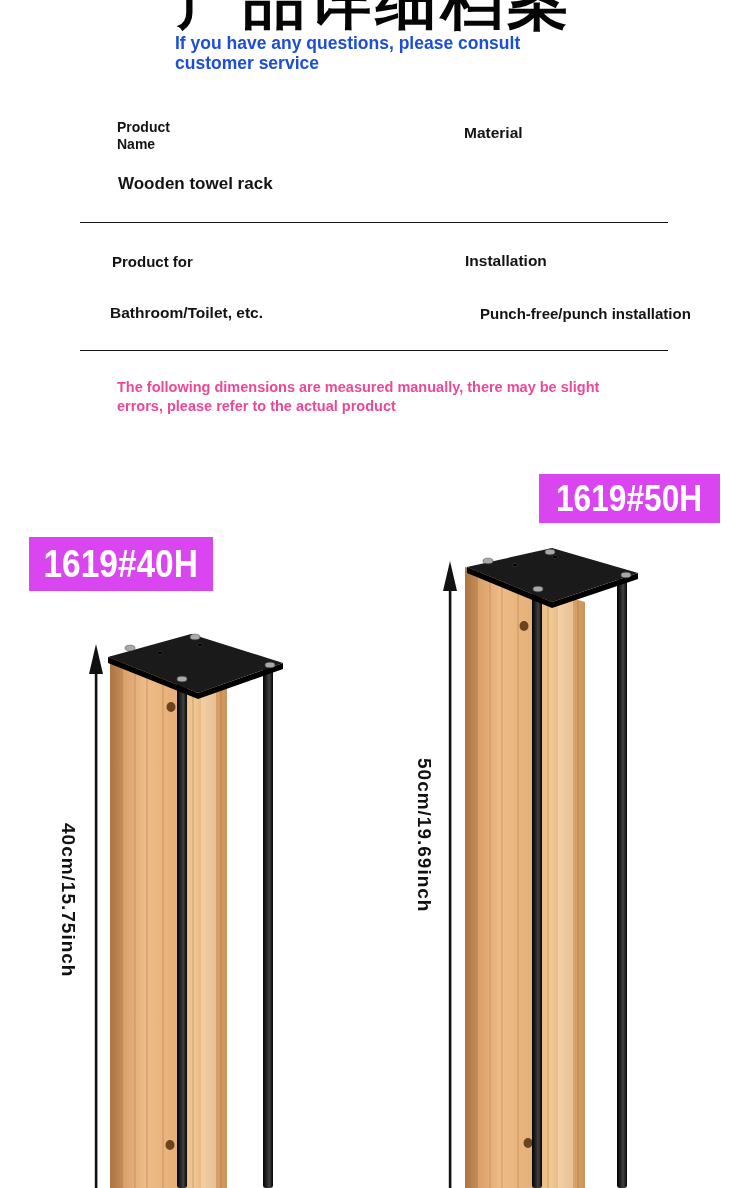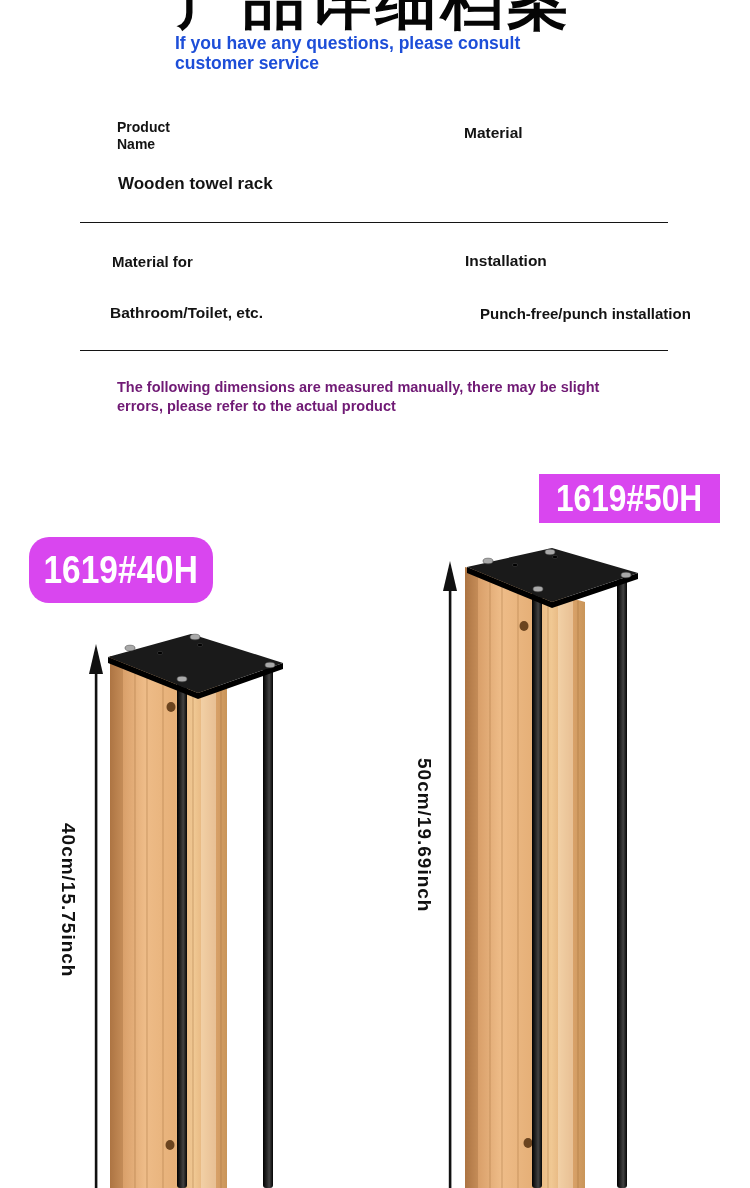--- a/index.html
+++ b/index.html
@@ -27,30 +27,30 @@
   #prv1{left:464px;top:175px;font-size:16.5px;}
   #pl2{left:112px;top:253px;font-size:15px;}
   #pr2{left:465px;top:252px;font-size:15.5px;}
   #plv2{left:110px;top:304px;font-size:15.5px;}
   #prv2{left:464px;top:305px;font-size:15px;margin-left:16px;}
   .rule{position:absolute;left:80px;width:588px;border-top:1.6px solid #141414;}
   #rule1{top:222px;}
   #rule2{top:350px;}
   .disclaimer{
     position:absolute;left:117px;top:378px;width:528px;
-    font-size:14.5px;line-height:18.5px;font-weight:bold;color:#701a75;
+    font-size:14.5px;line-height:18.5px;font-weight:bold;color:#ec4899;
   }
   
   .badge{
     position:absolute;background:#d946ef;color:#fff;
     display:flex;align-items:center;justify-content:center;
     font-weight:bold;
   }
   .badge span{display:inline-block;transform:scaleX(.88);letter-spacing:0px;white-space:nowrap;}
-  #badge40{left:29px;top:537px;width:184px;height:66px;font-size:38px;border-radius:20px;}
+  #badge40{left:29px;top:537px;width:184px;height:54px;font-size:38px;}
   #badge50{left:539px;top:474px;width:181px;height:49px;font-size:36px;}
   
   .dim-label{
     position:absolute;writing-mode:vertical-rl;text-orientation:mixed;
     font-size:19px;font-weight:bold;color:#111;letter-spacing:1px;white-space:nowrap;
   }
   #dim40{left:57px;top:823px;}
   #dim50{left:413px;top:758px;}
   
   .prod-svg{position:absolute;display:block;}
@@ -62,21 +62,21 @@
 
 <div class="canvas">
 
   <div class="title-cn">产品详细档案</div>
   <div class="subtitle">If you have any questions, please consult customer service</div>
 
   <div class="spec-label" id="pl1">Product Name</div>
   <div class="spec-label" id="pr1">Material</div>
   <div class="spec-value" id="plv1">Wooden towel rack</div>
   <div class="rule" id="rule1"></div>
-  <div class="spec-label" id="pl2">Material for</div>
+  <div class="spec-label" id="pl2">Product for</div>
   <div class="spec-label" id="pr2">Installation</div>
   <div class="spec-value" id="plv2">Bathroom/Toilet, etc.</div>
   <div class="spec-value" id="prv2">Punch-free/punch installation</div>
   <div class="rule" id="rule2"></div>
 
   <div class="disclaimer">The following dimensions are measured manually, there may be slight errors, please refer to the actual product</div>
 
   <div class="badge" id="badge50">
     <span>1619#50H</span>
   </div>

